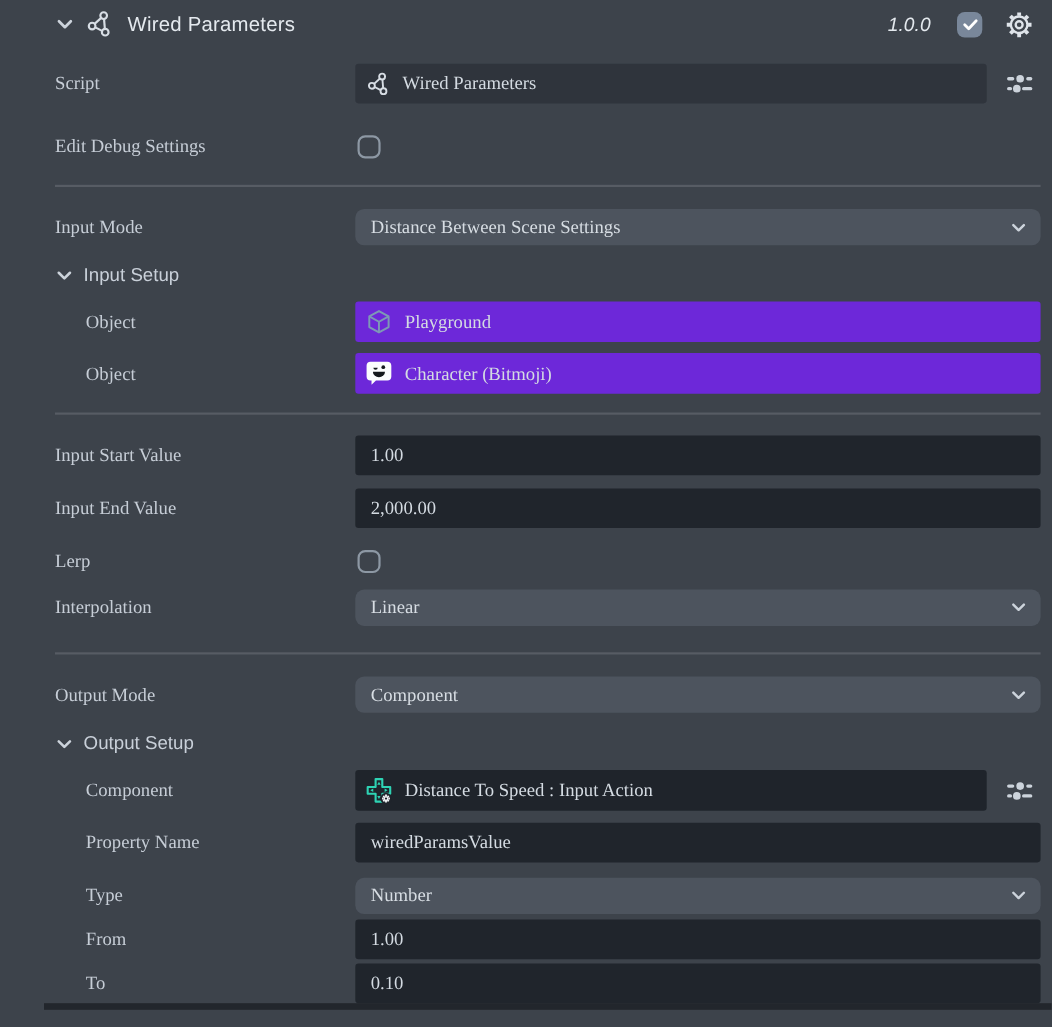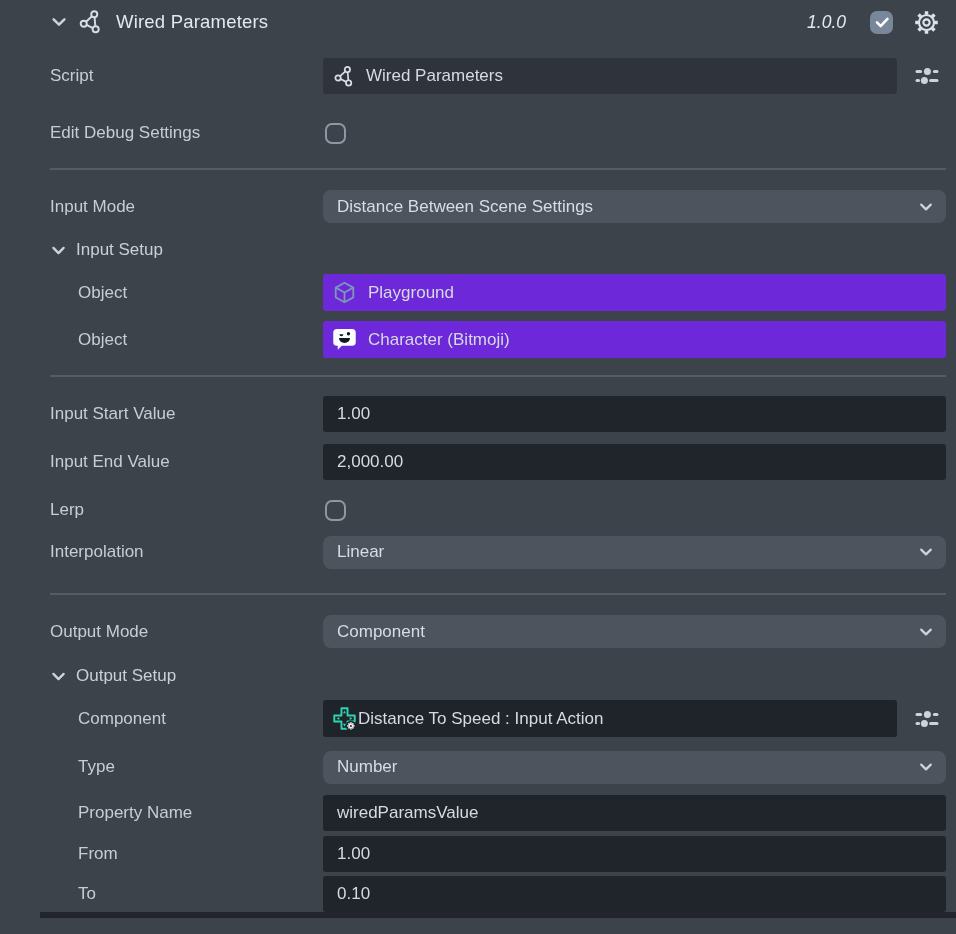--- a/index.html
+++ b/index.html
@@ -21,36 +21,36 @@
   .header .title {
     font-size:18.5px; color:#e4e9ee; margin-left:12px;
     letter-spacing:.2px;
   }
   .header .right { margin-left:auto; display:flex; align-items:center; }
   .version { font-size:17.5px; color:#e4e9ee; margin-right:24px;font-style:italic; }
 
   .hdr-chevron { margin-right:10px; display:flex; align-items:center; cursor:pointer; }
 
   
-  .row { display:flex; align-items:center; }
+  .row { display:flex; align-items:center;font-family:Liberation Serif, serif; }
   .label-col {
     flex:0 0 280px; width:280px; padding-left:10px;
     font-size:17px; color:#c6cdd6; white-space:nowrap;
   }
   .row.indent .label-col { padding-left:38px; }
 
   .field {
     flex:1; margin-left:3px; margin-right:10px;
     display:flex; align-items:center;
     font-size:17px; color:#d4dbe2;
   }
   .field.dark   { background:#20252c; height:36px; border-radius:3px; padding-left:14px; }
   .field.objf   { background:#6d28d9; height:37px; border-radius:3px; padding-left:8px; gap:10px; }
   .field.scriptf{ background:#2f343c; height:36px; border-radius:3px; padding-left:10px; gap:10px; margin-right:0; }
-  .field.compf  { background:#1f242b; height:37px; border-radius:3px; padding-left:8px; margin-right:0; }
+  .field.compf  { background:#1f242b; height:37px; border-radius:3px; padding-left:8px; gap:10px; margin-right:0; }
   .field.dropdown {
     background:#4d545e; height:33px; border-radius:8px;
     padding:0 12px 0 14px; justify-content:space-between; cursor:pointer;
     color:#d7dde3;
   }
   .picker-box { flex:0 0 59px; display:flex; align-items:center; justify-content:center; cursor:pointer; }
 
   
   .setup-row { display:flex; align-items:center; padding-left:10px; gap:9px; cursor:pointer; }
   .setup-row .setup-label { font-size:17px; color:#c9d0d9; }
@@ -327,39 +327,39 @@
     </div>
     <div class="picker-box">
       <span class="icon">
         <svg width="26" height="18" viewBox="0 0 26 18">
             <use href="#tpl-picker"></use>
           </svg>
       </span>
     </div>
   </div>
 
+  <div class="row indent mt11" style="height:36px">
+    <div class="label-col">Property Name</div>
+    <div class="field dark">
+      <span>wiredParamsValue</span>
+    </div>
+  </div>
+
   <div class="row indent mt13" style="height:34px">
     <div class="label-col">Type</div>
     <div class="field dropdown">
       <span>Number</span>
       <span class="icon">
         <svg width="16" height="16" viewBox="0 0 16 16">
             <use href="#tpl-chevron"></use>
           </svg>
       </span>
     </div>
   </div>
 
-  <div class="row indent mt11" style="height:36px">
-    <div class="label-col">Property Name</div>
-    <div class="field dark">
-      <span>wiredParamsValue</span>
-    </div>
-  </div>
-
   <div class="row indent mt13" style="height:20px">
     <div class="label-col">From</div>
     <div class="field dark">
       <span>1.00</span>
     </div>
   </div>
 
   <div class="row indent mt11" style="height:37px">
     <div class="label-col">To</div>
     <div class="field dark">

